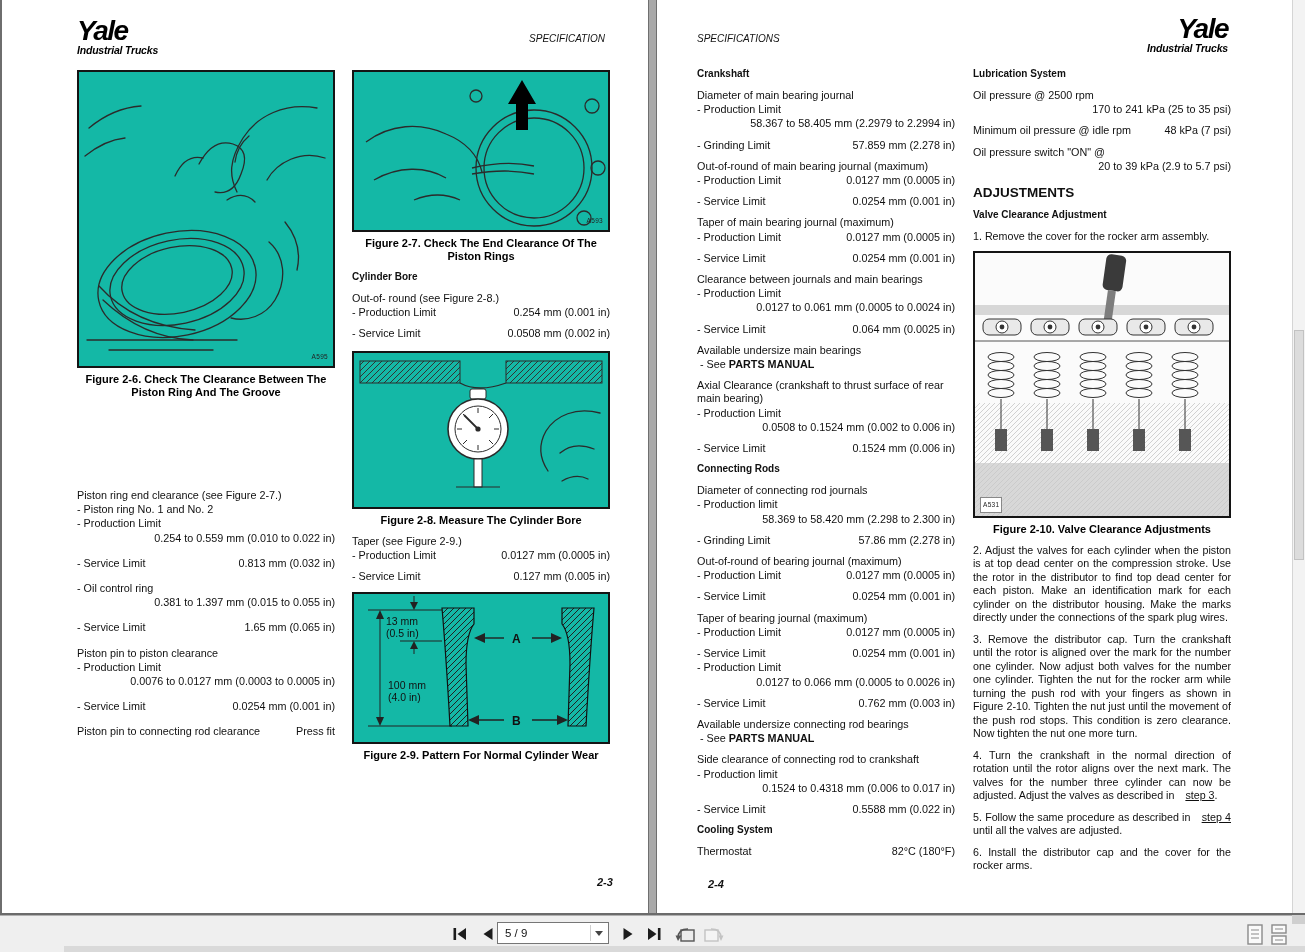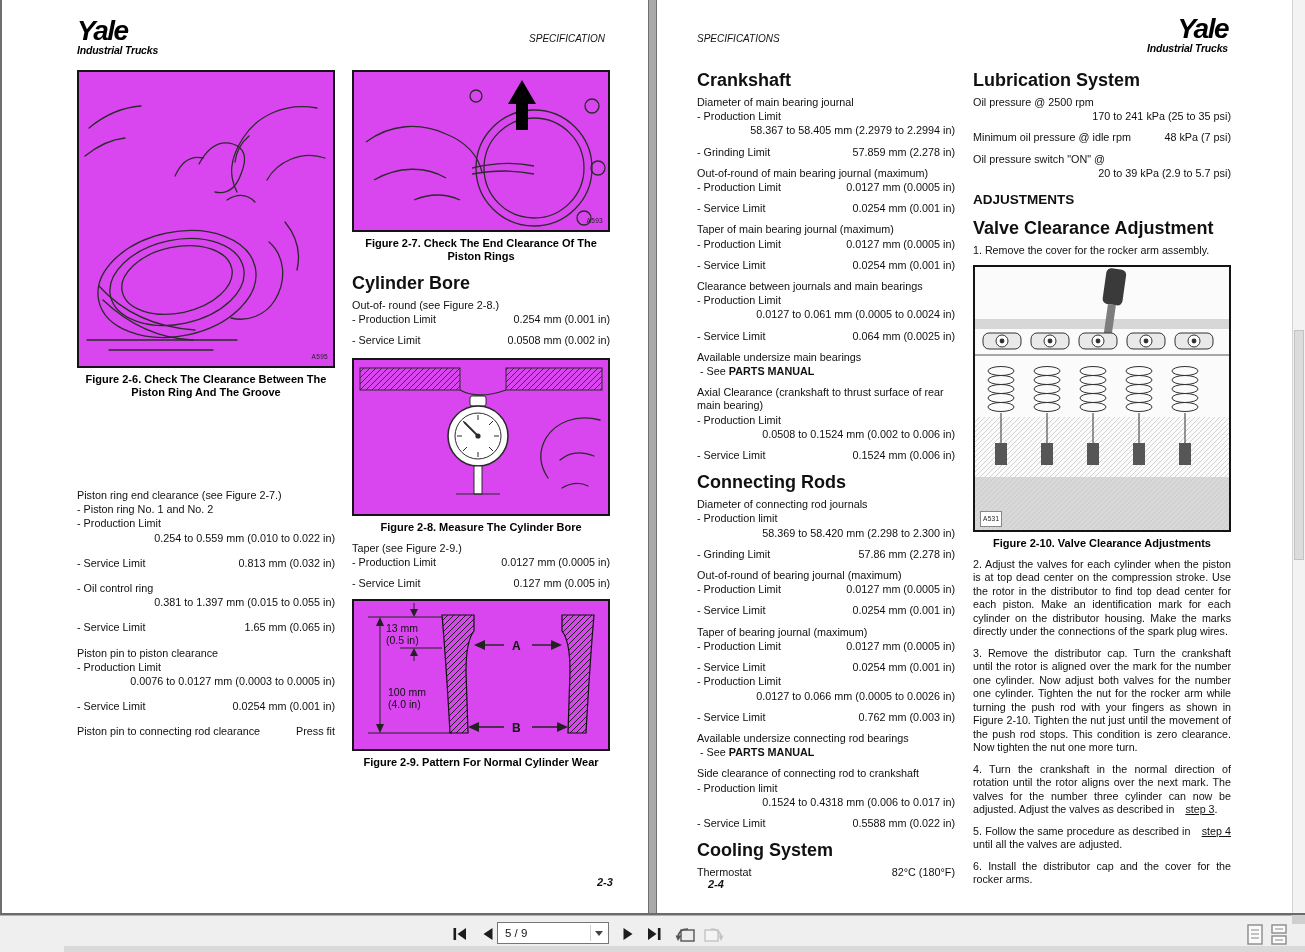--- a/index.html
+++ b/index.html
@@ -23,35 +23,35 @@
   .tb{position:absolute;top:925px;width:20px;height:18px;display:flex;align-items:center;justify-content:center;cursor:pointer;background:transparent;border:none;padding:0;}
   .pagebox{position:absolute;left:497px;top:922px;width:112px;height:22px;background:#fff;border:1px solid #767676;box-sizing:border-box;font-size:11.5px;display:flex;align-items:center;padding-left:7px;cursor:pointer;}
   .pagebox .dd{position:absolute;right:2px;top:2px;bottom:2px;width:15px;display:flex;align-items:center;justify-content:center;border-left:1px solid #cfcfcf;}
   .corner{position:absolute;left:1292px;top:915px;width:13px;height:9px;background:#cfcfcf;}
   
   .logo-brand{font-weight:bold;font-style:italic;font-size:28px;letter-spacing:-1.5px;line-height:26px;color:#000;}
   .logo-tag{font-weight:bold;font-style:italic;font-size:10.5px;letter-spacing:-0.2px;color:#000;}
   .hdr-italic{position:absolute;font-style:italic;font-size:10px;color:#111;}
   .footer-num{position:absolute;font-style:italic;font-weight:bold;font-size:11px;}
   .col{position:absolute;width:258px;font-size:10.8px;line-height:13.2px;color:#101010;}
-  .figbox{position:relative;border:2px solid #141414;background:#d946ef;box-sizing:border-box;}
+  .figbox{position:relative;border:2px solid #141414;background:#14b8a6;box-sizing:border-box;}
   .figlabel{position:absolute;bottom:3px;right:5px;font-size:6.5px;color:#222;letter-spacing:0.3px;}
   .figlabel.chip{right:auto;left:5px;background:#fff;padding:0 2px;border:1px solid #888;}
   .caption{font-weight:bold;font-size:11px;line-height:13px;text-align:center;margin-top:5px;color:#000;}
   
   .b{margin-top:1px;}
   .line,.line2{margin-top:8px;}
   .dash{margin-top:1px;}
   .val{margin-top:1px;text-align:right;}
   .dashval,.lineval{margin-top:8px;display:flex;justify-content:space-between;}
   .line + .dashval{margin-top:1px;}
   .dashbold{margin-top:1px;padding-left:3px;}
   .dashbold b{font-weight:bold;}
   .h1{margin-top:12px;font-size:13.5px;font-weight:bold;line-height:16px;}
-  .h2{margin-top:13px;margin-bottom:3px;font-size:18px;font-weight:bold;line-height:15px;}
+  .h2{margin-top:6px;margin-bottom:3px;font-size:10px;font-weight:bold;line-height:15px;}
   .step{margin-top:8px;text-align:justify;line-height:13.5px;font-size:10.7px;}
   .u{text-decoration:underline;margin-left:8px;}
   .roomy .line,.roomy .dashval,.roomy .lineval{margin-top:12px;}
   .gap-lg{margin-top:90px;}
   svg text{font-family:"Liberation Sans","DejaVu Sans",sans-serif;}
 </style>
 </head>
 <body>
 
 <div class="left-edge"></div>

